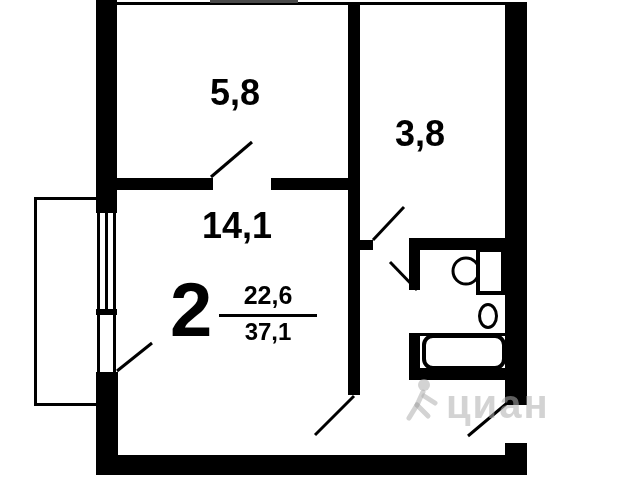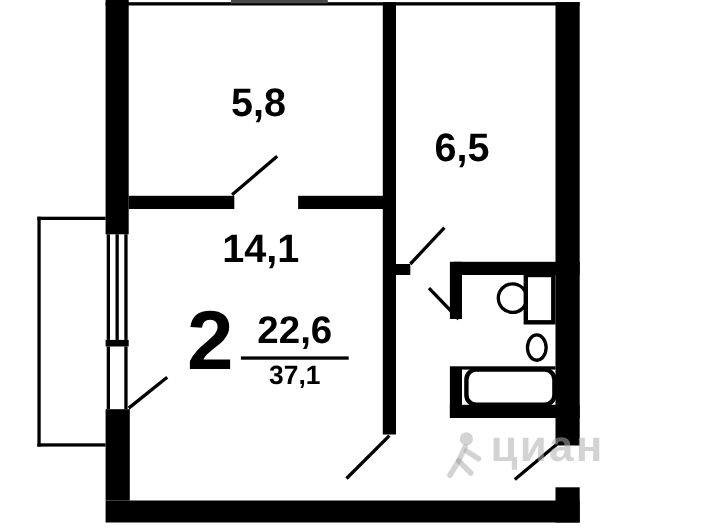--- a/index.html
+++ b/index.html
@@ -9,29 +9,29 @@
   }
   .wall{position:absolute;background:#000000;}
   .thin{position:absolute;background:#000000;}
   .label{
     position:absolute;color:#000000;font-weight:bold;line-height:1;
     white-space:nowrap;
   }
   .area{font-size:36px;}
   svg.overlay{position:absolute;left:0;top:0;z-index:5;}
   #watermark{
-    position:absolute;left:402px;top:386px;width:200px;height:52px;z-index:9;
-    display:flex;align-items:flex-start;gap:4px;
+    position:absolute;left:402px;top:372px;width:200px;height:52px;z-index:9;
+    display:flex;align-items:flex-end;gap:4px;
     color:rgba(175,175,175,0.55);
   }
   #watermark .wm-text{
     font-size:40px;font-weight:bold;letter-spacing:2px;line-height:1;
   }
   .fraction{position:absolute;left:219px;top:283px;width:98px;text-align:center;}
-  .fraction .num{font-size:35px;font-weight:bold;line-height:1;padding-bottom:6px;
+  .fraction .num{font-size:25px;font-weight:bold;line-height:1;padding-bottom:6px;
     border-bottom:3px solid #000;}
   .fraction .den{font-size:24px;font-weight:bold;line-height:1;margin-top:3px;}
 </style>
 </head>
 <body>
 
 <div id="plan">
 
   <div class="thin" style="left:96px;top:2px;width:431px;height:3px;"></div>
   <div class="wall" style="left:210px;top:0px;width:88px;height:3px;background:#4a4a4a;"></div>
@@ -70,21 +70,21 @@
     <line x1="315" y1="435" x2="354" y2="396" stroke="#000" stroke-width="3"></line>
     <line x1="468" y1="436" x2="506" y2="404" stroke="#000" stroke-width="3"></line>
 
     <circle cx="466" cy="271" r="13" fill="#ffffff" stroke="#000" stroke-width="3"></circle>
     <rect x="478" y="250" width="25" height="43" fill="#ffffff" stroke="#000" stroke-width="4"></rect>
     <ellipse cx="488" cy="316" rx="8.5" ry="11.5" fill="#ffffff" stroke="#000" stroke-width="3"></ellipse>
     <rect x="424" y="336" width="80" height="32" rx="9" fill="#ffffff" stroke="#000" stroke-width="4"></rect>
   </svg>
 
   <div class="label area" style="left:210px;top:75px;">5,8</div>
-  <div class="label area" style="left:395px;top:116px;">6,5</div>
+  <div class="label area" style="left:395px;top:116px;">3,8</div>
   <div class="label area" style="left:202px;top:208px;">14,1</div>
 
   <div class="label" style="left:170px;top:272px;font-size:76px;">2</div>
   <div class="fraction">
     <div class="num">22,6</div>
     <div class="den">37,1</div>
   </div>
 
   <div id="watermark">
     <svg width="40" height="52" viewBox="0 0 40 52">

